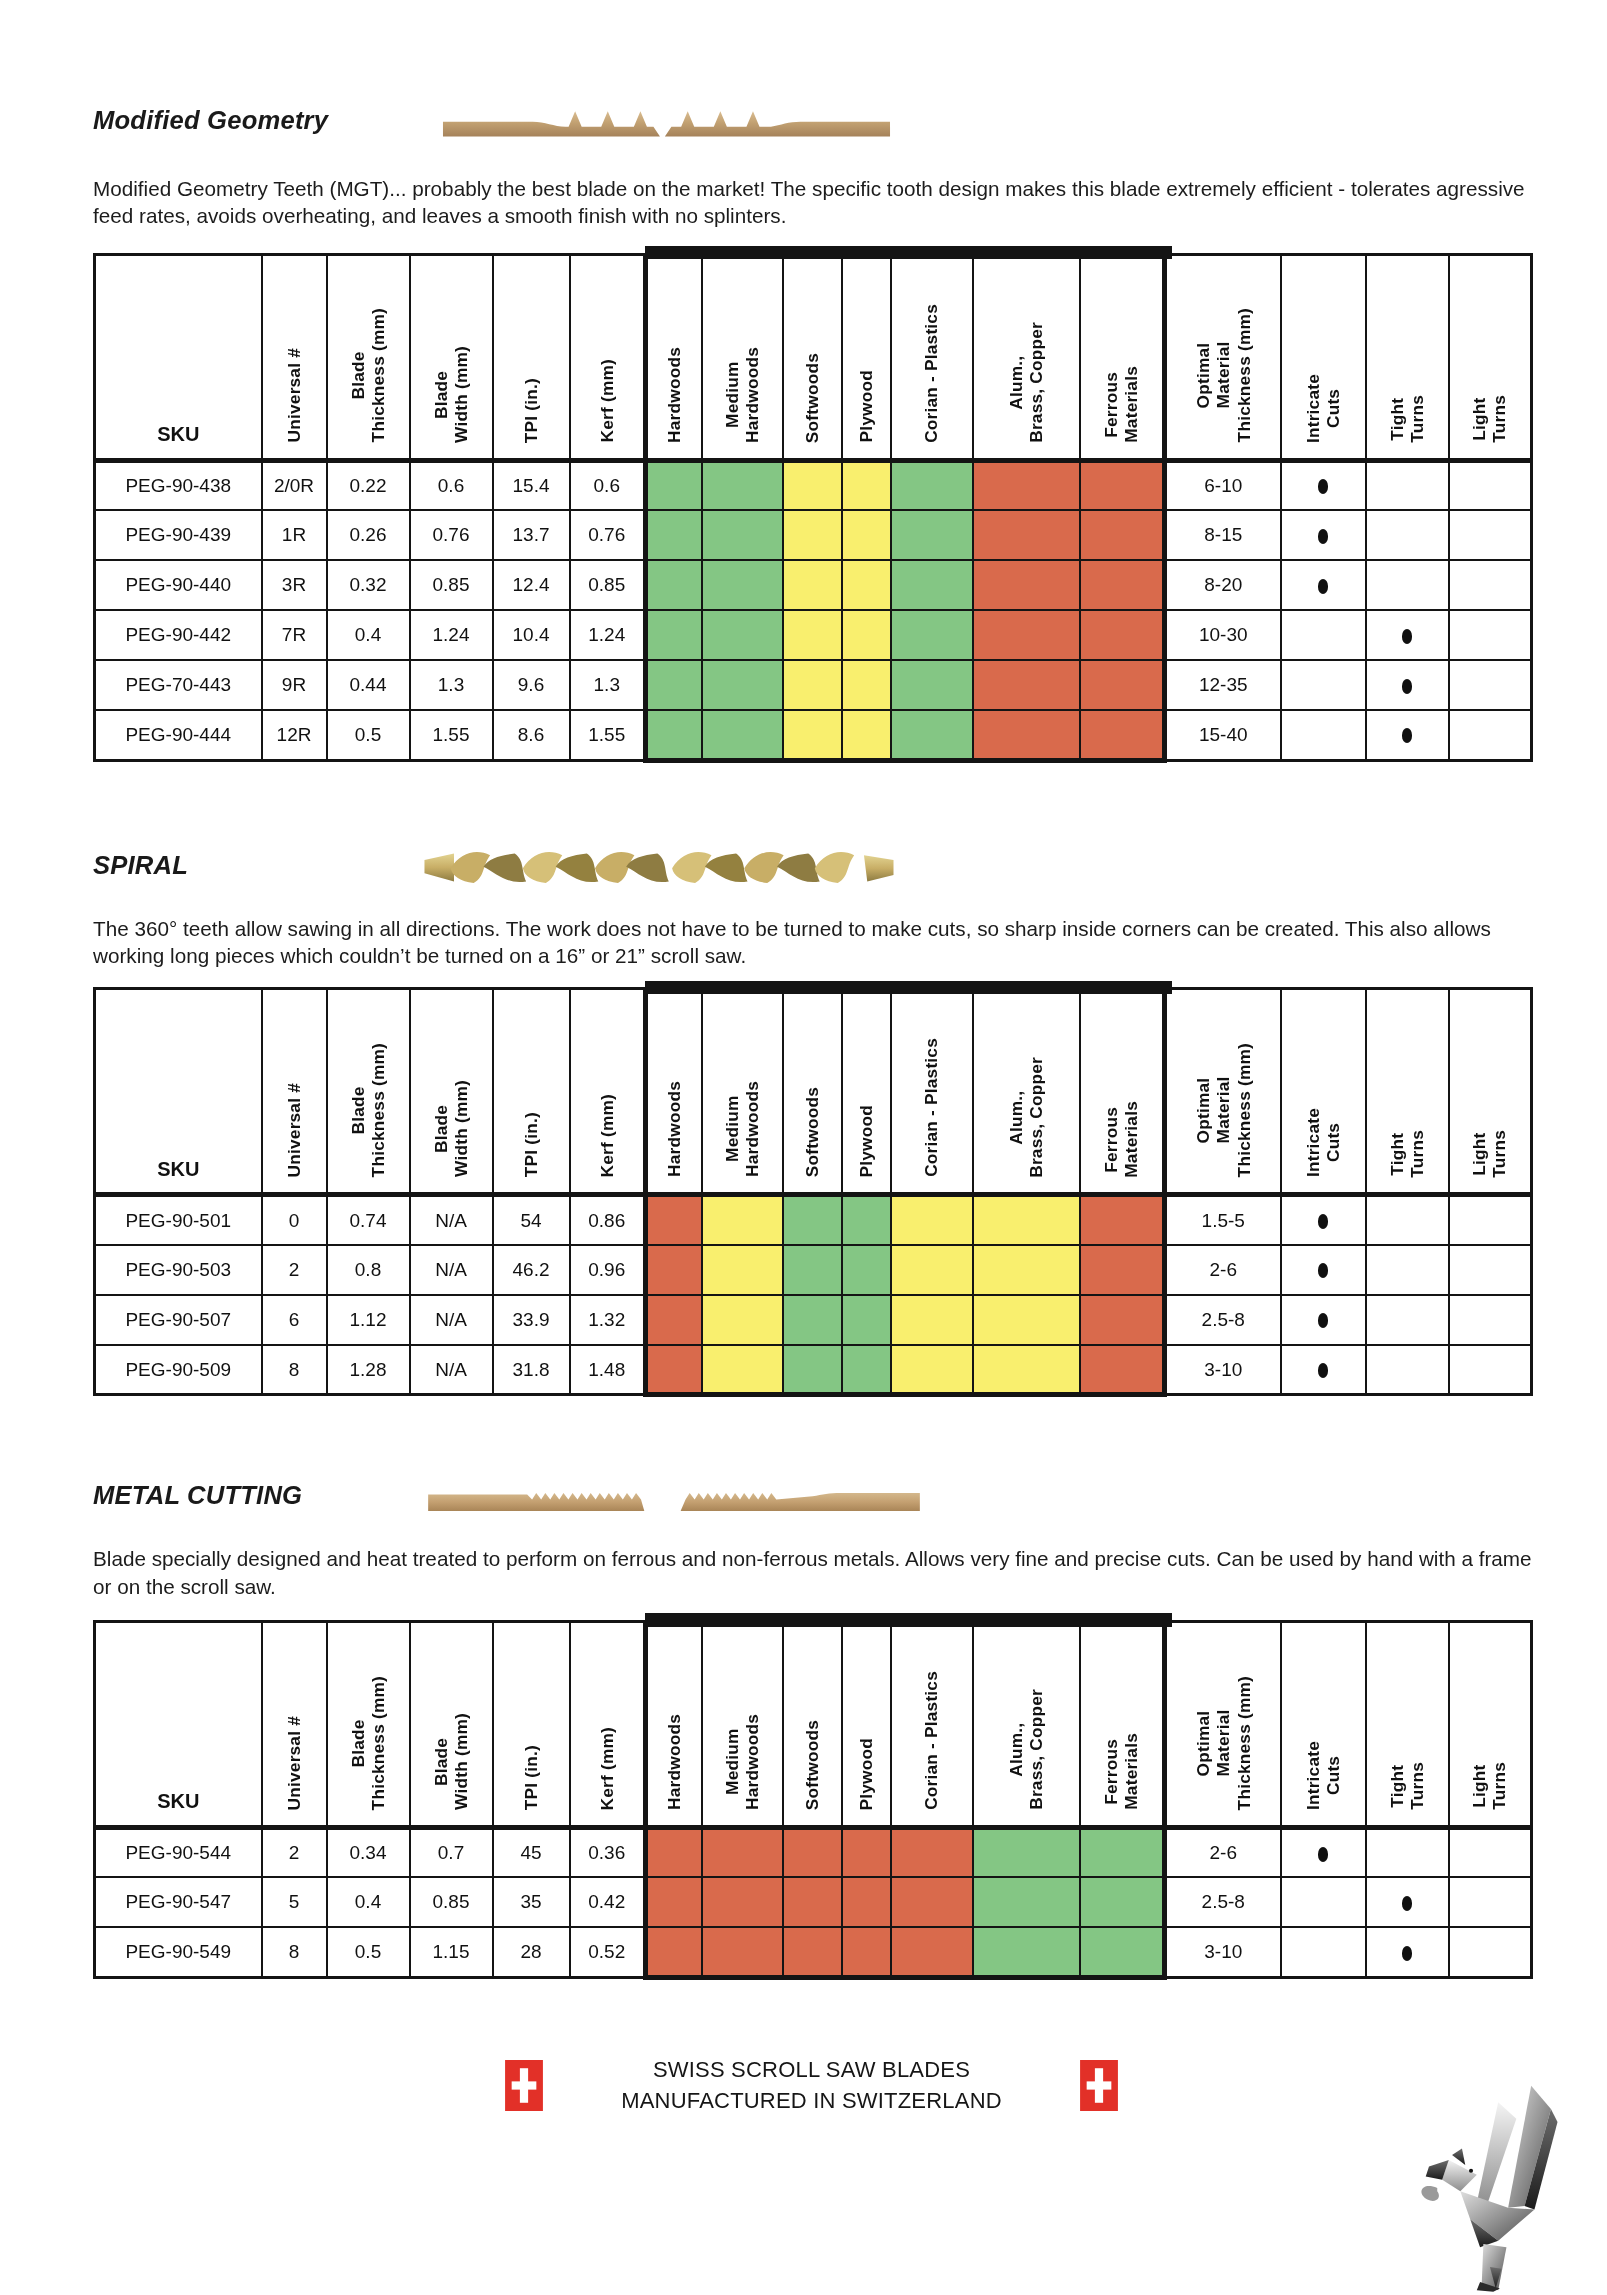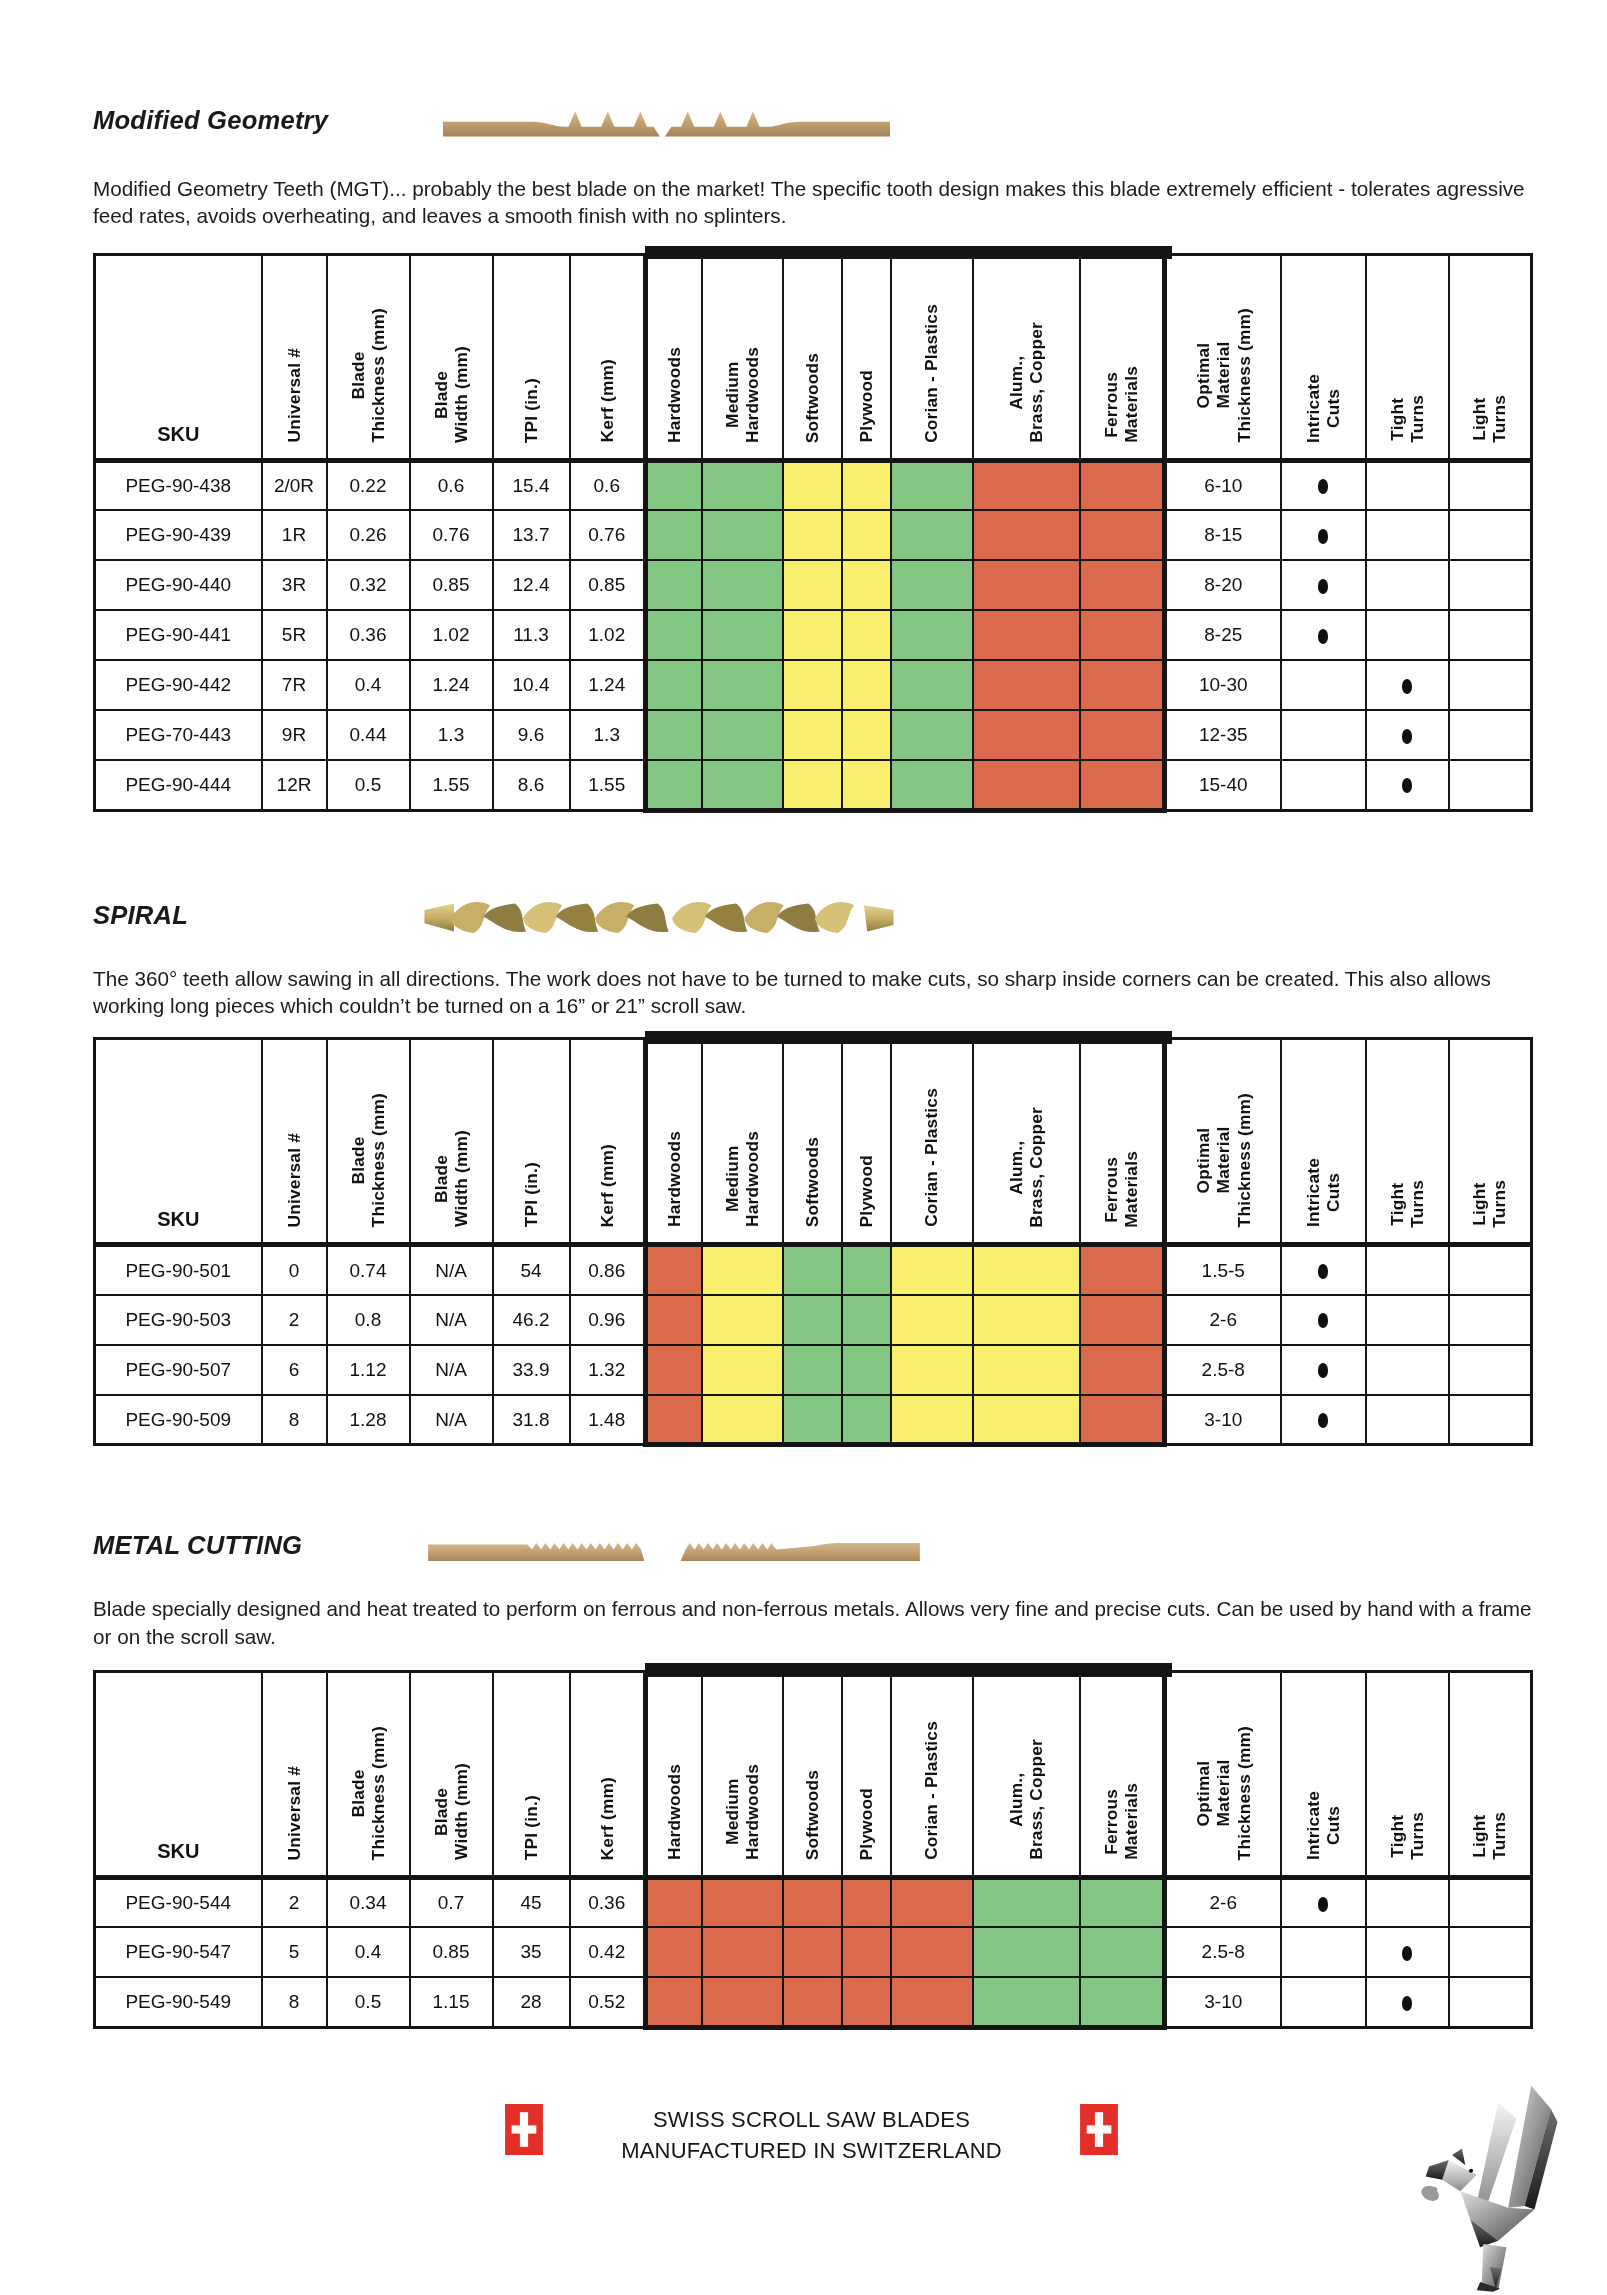--- a/index.html
+++ b/index.html
@@ -28,21 +28,21 @@
   table.spec tbody tr{height:50px;}
   td.sku{font-weight:400;font-size:19px;}
   .vlabel{display:inline-block;writing-mode:vertical-rl;transform:rotate(180deg);
       white-space:pre-line;font-weight:700;font-size:17.3px;line-height:1.18;margin-bottom:10px;letter-spacing:0.2px;}
   .hlabel{display:inline-block;font-weight:700;font-size:20px;margin-bottom:11.6px;}
   .grp-l{border-left:5px solid #141414 !important;}
   .grp-r{border-right:5px solid #141414 !important;}
   table.spec tbody tr:last-child td.mat{border-bottom:5px solid #141414;}
   .dot{display:inline-block;width:10.7px;height:15px;border-radius:50%;background:#101010;vertical-align:middle;}
 
-  .footer{width:1437px;margin-top:71px;display:flex;justify-content:center;align-items:flex-start;gap:78px;}
+  .footer{width:1437px;margin-top:71px;display:flex;justify-content:center;align-items:center;gap:78px;}
   .footer-text{text-align:center;font-size:22px;line-height:1.42;color:#161616;letter-spacing:0.2px;}
   .pegasus{position:absolute;right:33px;bottom:3.3px;}
 </style>
 </head>
 <body>
 
 <div class="page">
 
   <section class="sec1">
     <div class="sec-head">
@@ -160,39 +160,20 @@
               <td>12.4</td>
               <td>0.85</td>
               <td class="mat grp-l" style="background: rgb(132, 198, 132);"></td>
               <td class="mat" style="background: rgb(132, 198, 132);"></td>
               <td class="mat" style="background: rgb(249, 239, 110);"></td>
               <td class="mat" style="background: rgb(249, 239, 110);"></td>
               <td class="mat" style="background: rgb(132, 198, 132);"></td>
               <td class="mat" style="background: rgb(217, 106, 76);"></td>
               <td class="mat grp-r" style="background: rgb(217, 106, 76);"></td>
               <td>8-20</td>
-              <td><span class="dot"></span></td>
-              <td></td>
-              <td></td>
-            </tr>
-            <tr>
-              <td class="sku">PEG-90-441</td>
-              <td>5R</td>
-              <td>0.36</td>
-              <td>1.02</td>
-              <td>11.3</td>
-              <td>1.02</td>
-              <td class="mat grp-l" style="background: rgb(132, 198, 132);"></td>
-              <td class="mat" style="background: rgb(132, 198, 132);"></td>
-              <td class="mat" style="background: rgb(249, 239, 110);"></td>
-              <td class="mat" style="background: rgb(249, 239, 110);"></td>
-              <td class="mat" style="background: rgb(132, 198, 132);"></td>
-              <td class="mat" style="background: rgb(217, 106, 76);"></td>
-              <td class="mat grp-r" style="background: rgb(217, 106, 76);"></td>
-              <td>8-25</td>
               <td><span class="dot"></span></td>
               <td></td>
               <td></td>
             </tr>
             <tr>
               <td class="sku">PEG-90-442</td>
               <td>7R</td>
               <td>0.4</td>
               <td>1.24</td>
               <td>10.4</td>

